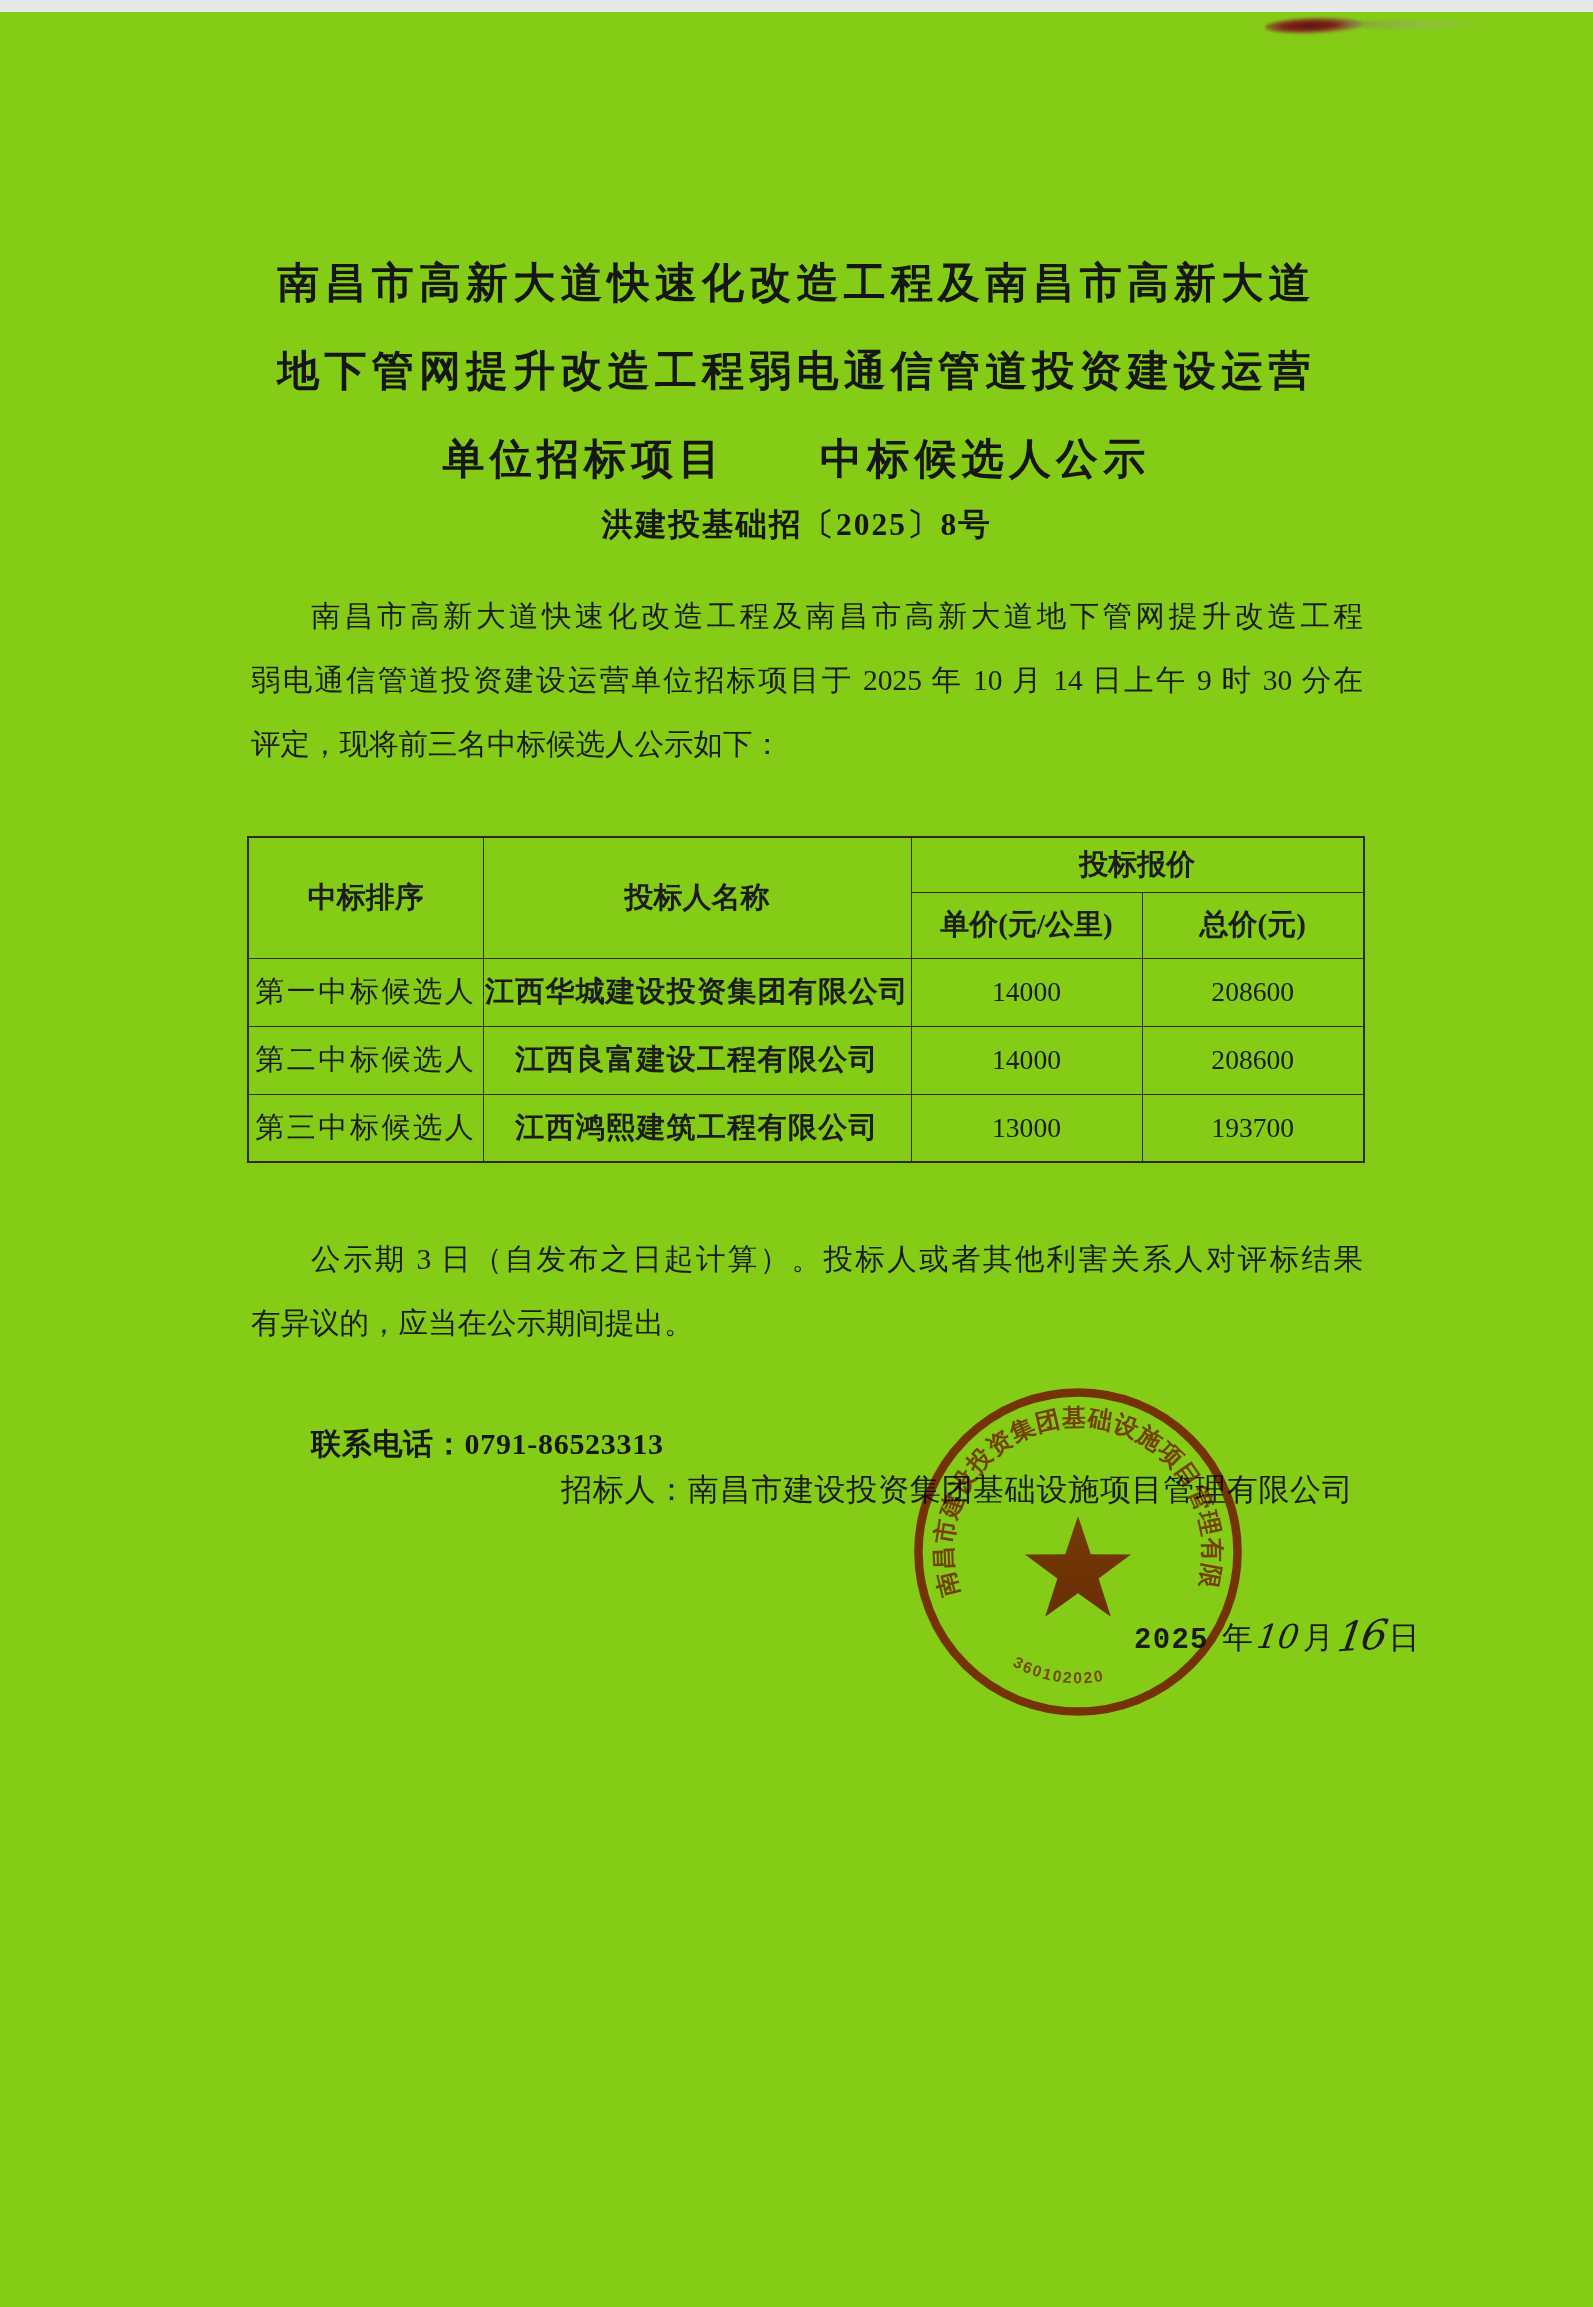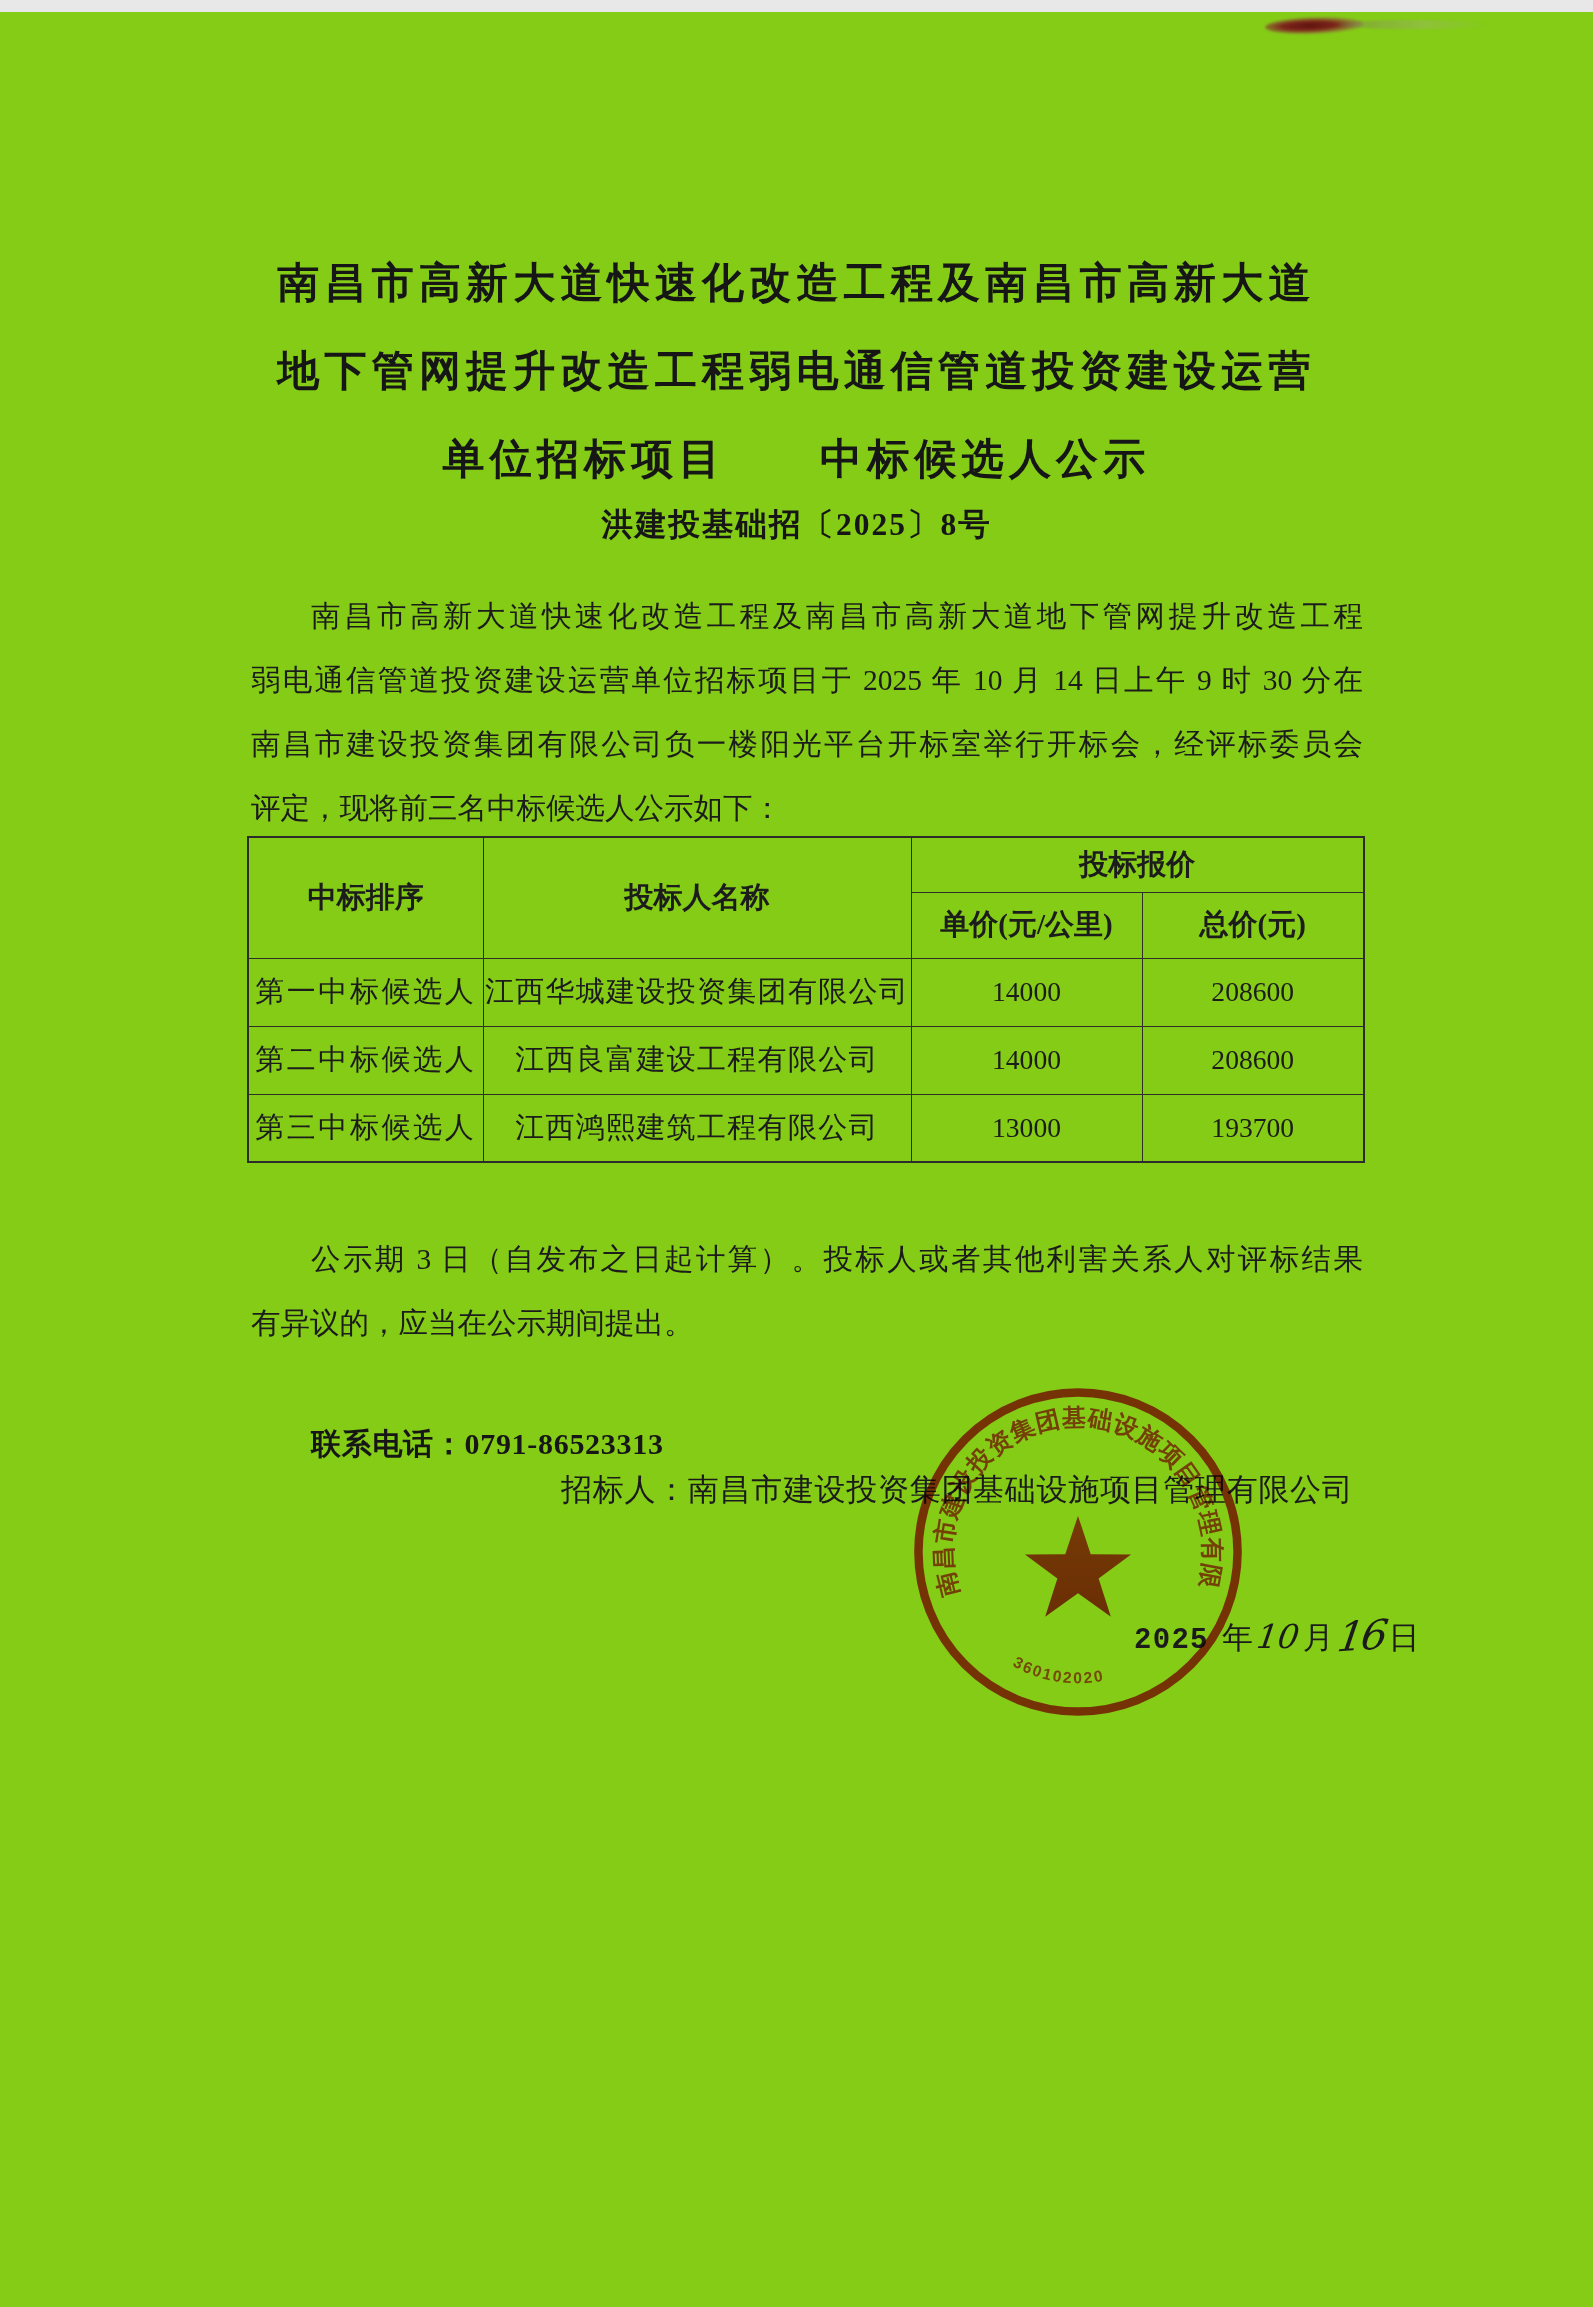--- a/index.html
+++ b/index.html
@@ -61,21 +61,21 @@
   }
   .bid-table th, .bid-table td {
     border:1.6px solid #2e2e2e; text-align:center; vertical-align:middle; padding:0;
     overflow:hidden;
   }
   .bid-table th { font-weight:600; }
   .hr1 { height:55px; }
   .hr2 { height:66px; }
   .data-row { height:68px; }
   .cell-rank   { font-weight:400; letter-spacing:2.6px; }
-  .cell-bidder { font-weight:400; letter-spacing:1.3px; }
+  .cell-bidder { font-weight:700; letter-spacing:1.3px; }
   .cell-num    { font-weight:400; font-size:27.6px; font-family:Liberation Serif, serif; }
 
   .bidder-line {
     position:absolute; left:561px; top:1457px;
     font-size:31px; letter-spacing:0.7px; color:#1b1b1b; white-space:nowrap;
   }
   .date-line {
     position:absolute; left:1134px; top:1598px;
     font-size:31px; color:#1b1b1b; white-space:nowrap;
   }
@@ -117,21 +117,20 @@
     <div class="t-line">南昌市高新大道快速化改造工程及南昌市高新大道</div>
     <div class="t-line">地下管网提升改造工程弱电通信管道投资建设运营</div>
     <div class="t-line">单位招标项目　　中标候选人公示</div>
   </div>
 
   <div class="doc-num">洪建投基础招〔2025〕8号</div>
 
   <div class="para body-para">
     <div class="line fill indent">南昌市高新大道快速化改造工程及南昌市高新大道地下管网提升改造工程</div>
     <div class="line fill">弱电通信管道投资建设运营单位招标项目于 2025 年 10 月 14 日上午 9 时 30 分在</div>
-    <div class="line fill">南昌市建设投资集团有限公司负一楼阳光平台开标室举行开标会，经评标委员会</div>
     <div class="line">评定，现将前三名中标候选人公示如下：</div>
   </div>
 
   <table class="bid-table">
     <colgroup>
       <col style="width:235px">
         <col style="width:428px">
         <col style="width:231px">
         <col style="width:222px">
     </colgroup>

